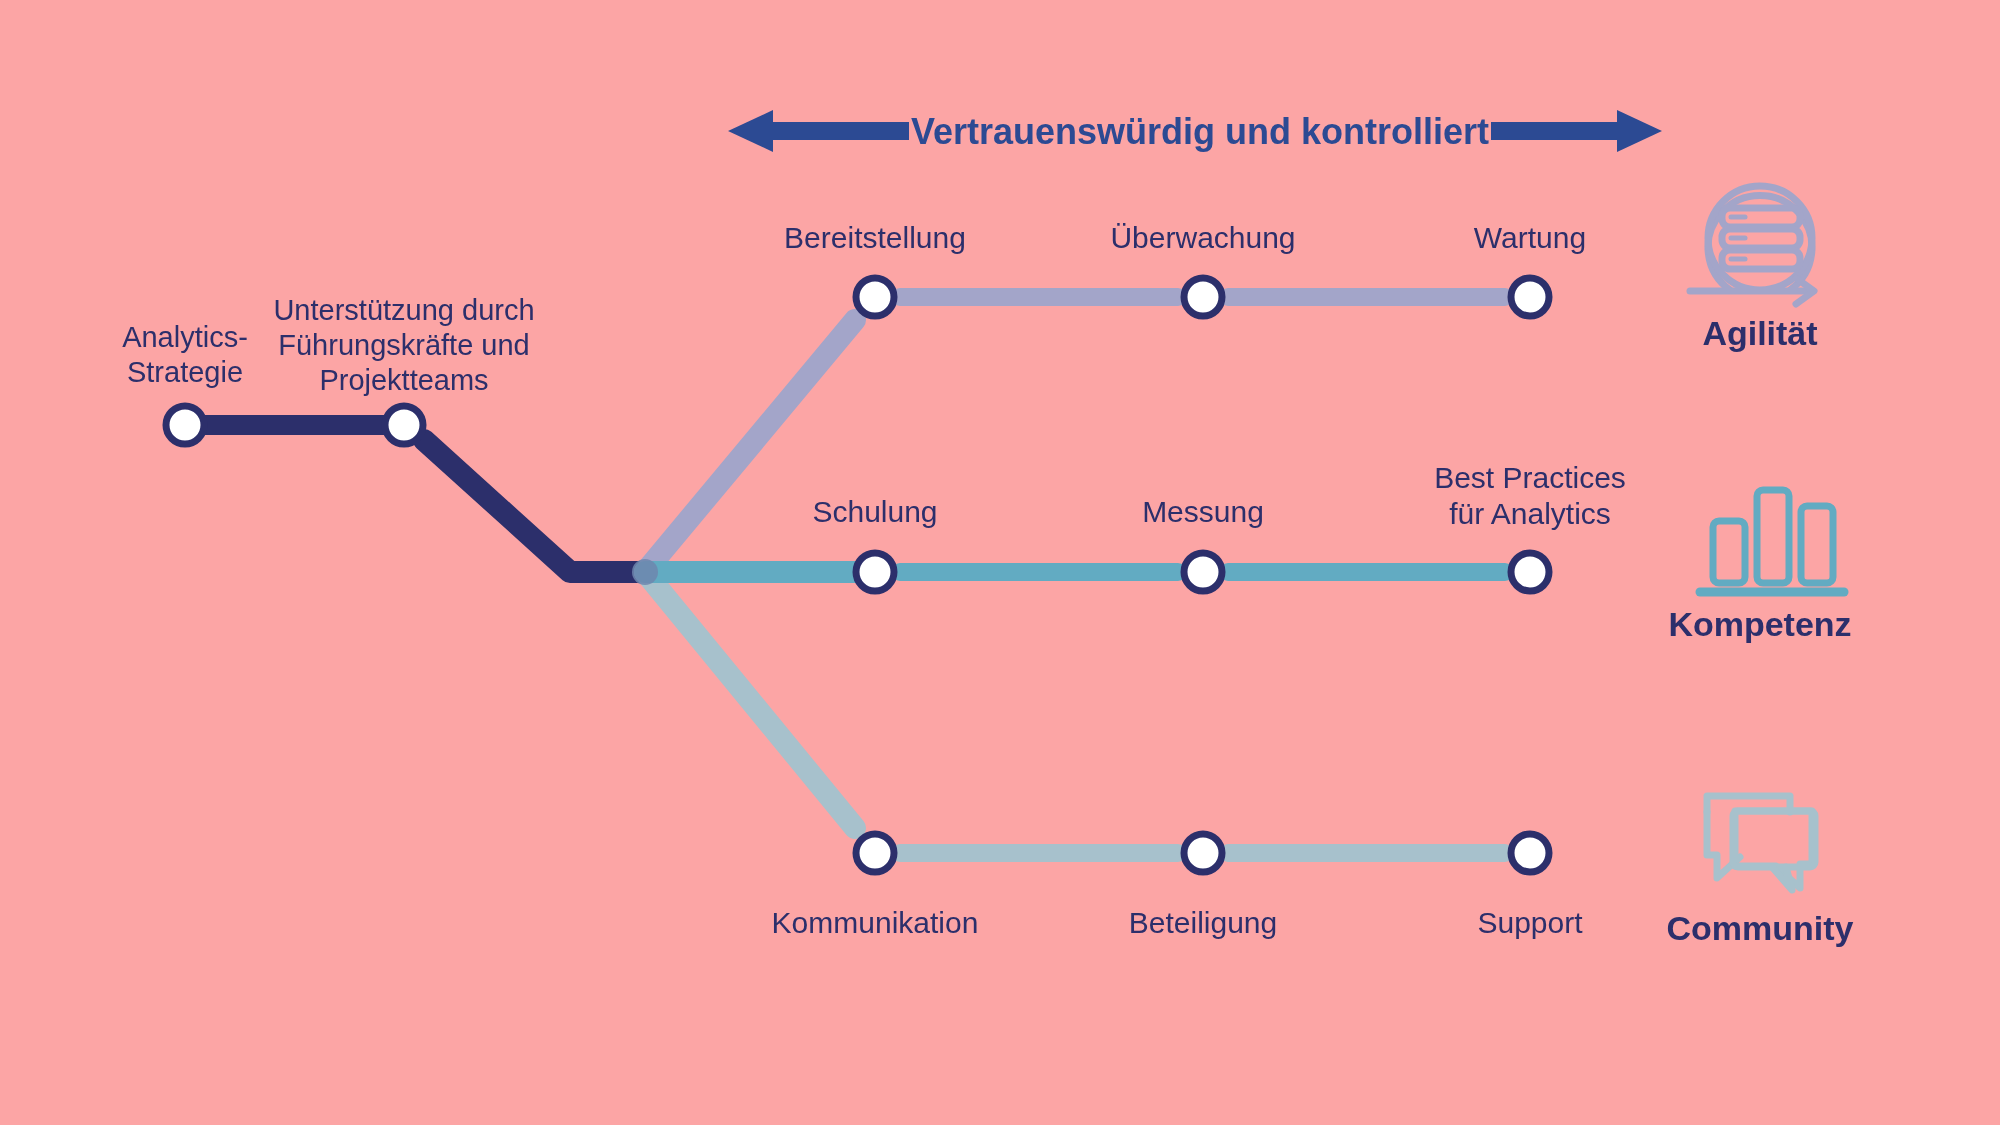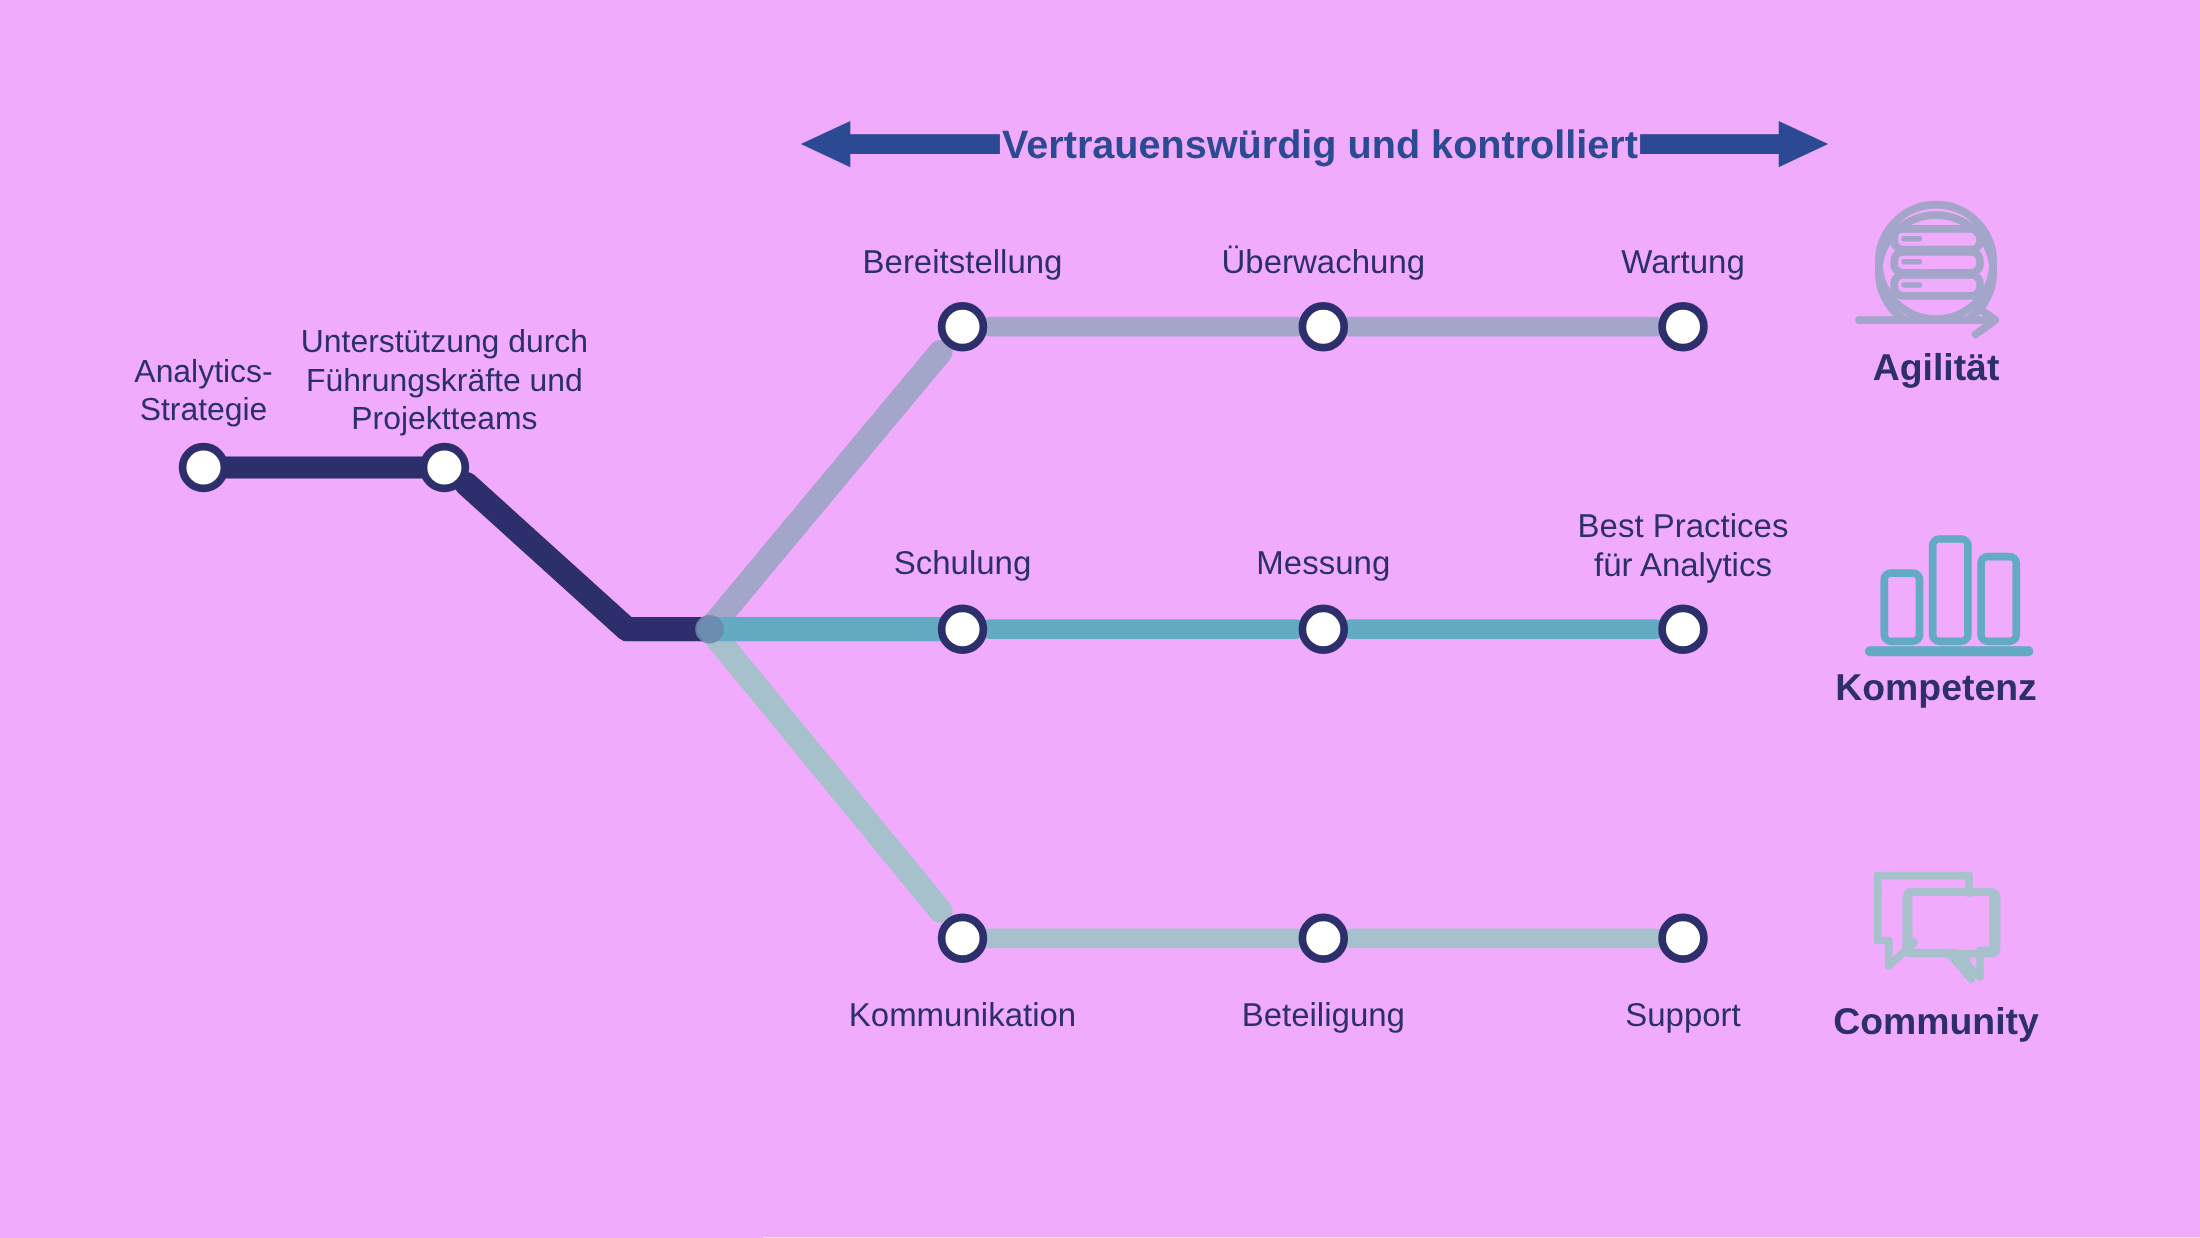--- a/index.html
+++ b/index.html
@@ -8,21 +8,21 @@
     padding: 0;
     background: #ffffff;
   }
   body {
     font-family: "Liberation Sans", sans-serif;
   }
   #stage {
     position: relative;
     width: 2000px;
     height: 1125px;
-    background: #f0abfc;
+    background: #fca5a5;
     overflow: hidden;
   }
   #diagram {
     position: absolute;
     top: 0;
     left: 0;
     width: 2000px;
     height: 1125px;
   }
   .node-label {

